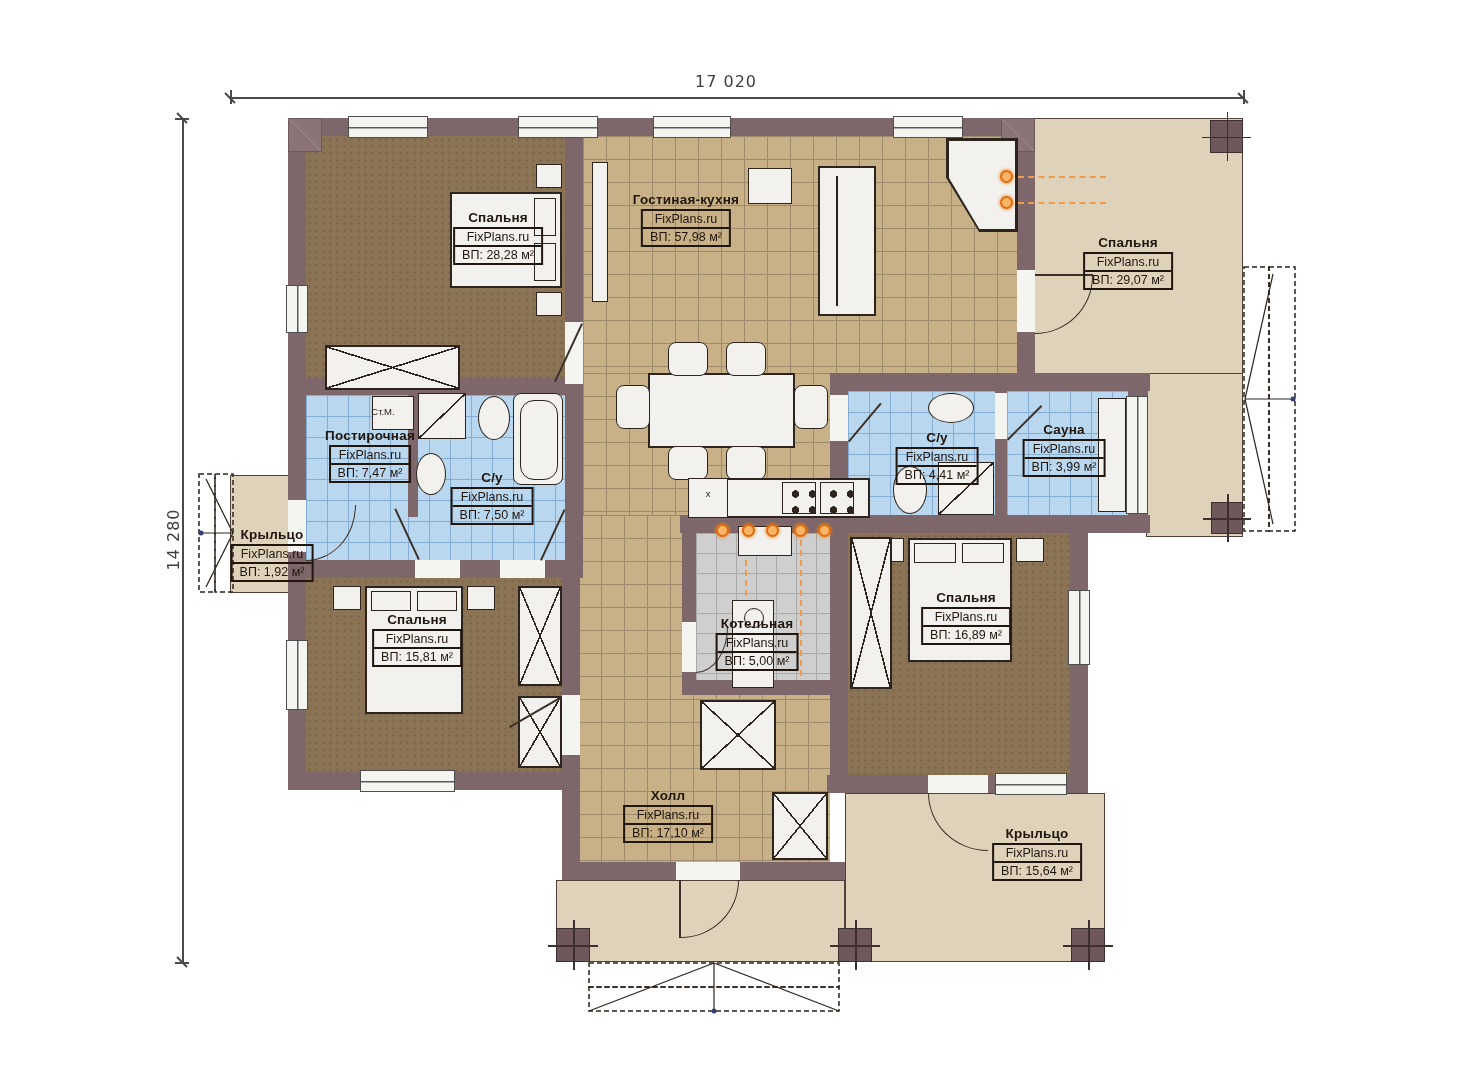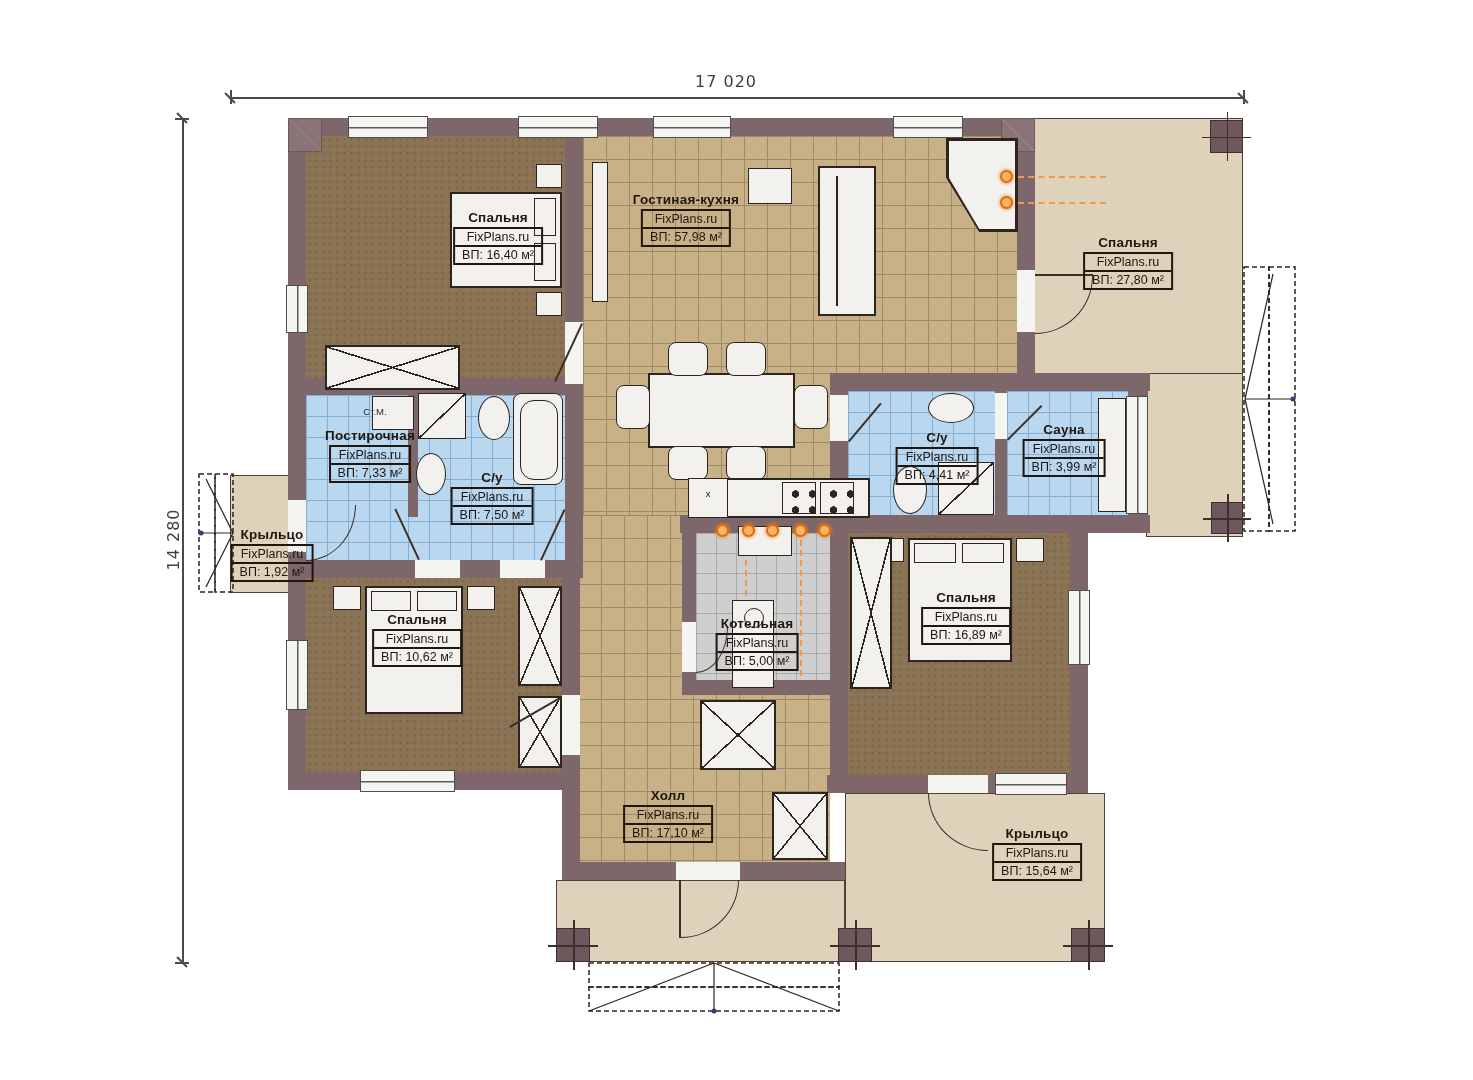--- a/index.html
+++ b/index.html
@@ -175,21 +175,21 @@
   <div class="furn furn-thin round" style="left:726px;top:446px;width:40px;height:34px"></div>
   <div class="furn furn-thin round" style="left:616px;top:385px;width:34px;height:44px"></div>
   <div class="furn furn-thin round" style="left:794px;top:385px;width:34px;height:44px"></div>
   <div class="furn" style="left:688px;top:478px;width:182px;height:40px"></div>
   <div class="furn furn-thin" style="left:688px;top:478px;width:40px;height:40px"></div>
   <div class="small-note" style="left:688px;top:488px;width:40px">x</div>
   <div class="furn furn-thin burners" style="left:782px;top:482px;width:34px;height:32px"></div>
   <div class="furn furn-thin burners" style="left:820px;top:482px;width:34px;height:32px"></div>
 
   <div class="furn furn-thin" style="left:372px;top:396px;width:42px;height:34px"></div>
-  <div class="small-note" style="left:360px;top:406px;width:30px">Ст.М.</div>
+  <div class="small-note" style="left:368px;top:406px;width:30px">Ст.М.</div>
   <div class="furn furn-thin diag" style="left:418px;top:393px;width:48px;height:46px"></div>
   <div class="furn furn-thin oval" style="left:478px;top:396px;width:32px;height:44px"></div>
   <div class="furn furn-thin" style="left:513px;top:393px;width:50px;height:92px;border-radius:8px"></div>
   <div class="abs" style="left:520px;top:400px;width:36px;height:78px;border:1.5px solid #2c241d;border-radius:14px;z-index:10"></div>
   <div class="furn furn-thin oval" style="left:416px;top:453px;width:30px;height:42px"></div>
 
   <div class="furn furn-thin oval" style="left:928px;top:393px;width:46px;height:30px"></div>
   <div class="furn furn-thin oval" style="left:893px;top:466px;width:34px;height:48px"></div>
   <div class="furn furn-thin diag" style="left:938px;top:462px;width:56px;height:53px"></div>
   <div class="furn furn-thin" style="left:1098px;top:398px;width:28px;height:114px"></div>
@@ -256,63 +256,63 @@
     <line x1="30" y1="8" x2="2" y2="133" stroke="#2c241d" stroke-width="1.2"></line>
     <line x1="30" y1="258" x2="2" y2="133" stroke="#2c241d" stroke-width="1.2"></line>
     <line x1="2" y1="133" x2="52" y2="133" stroke="#2c241d" stroke-width="1.2"></line>
     <circle cx="50" cy="133" r="2.5" fill="#33406f"></circle>
   </svg>
 
   <div class="rlabel" style="left:498px;top:210px">
     <div class="rname">Спальня</div>
     <div class="rbox">
       <div class="rrow">FixPlans.ru</div>
-      <div class="rrow">ВП: 16,40 м²</div>
+      <div class="rrow">ВП: 28,28 м²</div>
     </div>
   </div>
   <div class="rlabel" style="left:686px;top:192px">
     <div class="rname">Гостиная-кухня</div>
     <div class="rbox">
       <div class="rrow">FixPlans.ru</div>
       <div class="rrow">ВП: 57,98 м²</div>
     </div>
   </div>
   <div class="rlabel" style="left:1128px;top:235px">
     <div class="rname">Спальня</div>
     <div class="rbox">
       <div class="rrow">FixPlans.ru</div>
-      <div class="rrow">ВП: 27,80 м²</div>
+      <div class="rrow">ВП: 29,07 м²</div>
     </div>
   </div>
   <div class="rlabel" style="left:370px;top:428px">
     <div class="rname">Постирочная</div>
     <div class="rbox">
       <div class="rrow">FixPlans.ru</div>
-      <div class="rrow">ВП: 7,33 м²</div>
+      <div class="rrow">ВП: 7,47 м²</div>
     </div>
   </div>
   <div class="rlabel" style="left:492px;top:470px">
     <div class="rname">С/у</div>
     <div class="rbox">
       <div class="rrow">FixPlans.ru</div>
       <div class="rrow">ВП: 7,50 м²</div>
     </div>
   </div>
   <div class="rlabel" style="left:272px;top:527px">
     <div class="rname">Крыльцо</div>
     <div class="rbox">
       <div class="rrow">FixPlans.ru</div>
       <div class="rrow">ВП: 1,92 м²</div>
     </div>
   </div>
   <div class="rlabel" style="left:417px;top:612px">
     <div class="rname">Спальня</div>
     <div class="rbox">
       <div class="rrow">FixPlans.ru</div>
-      <div class="rrow">ВП: 10,62 м²</div>
+      <div class="rrow">ВП: 15,81 м²</div>
     </div>
   </div>
   <div class="rlabel" style="left:937px;top:430px">
     <div class="rname">С/у</div>
     <div class="rbox">
       <div class="rrow">FixPlans.ru</div>
       <div class="rrow">ВП: 4,41 м²</div>
     </div>
   </div>
   <div class="rlabel" style="left:1064px;top:422px">

